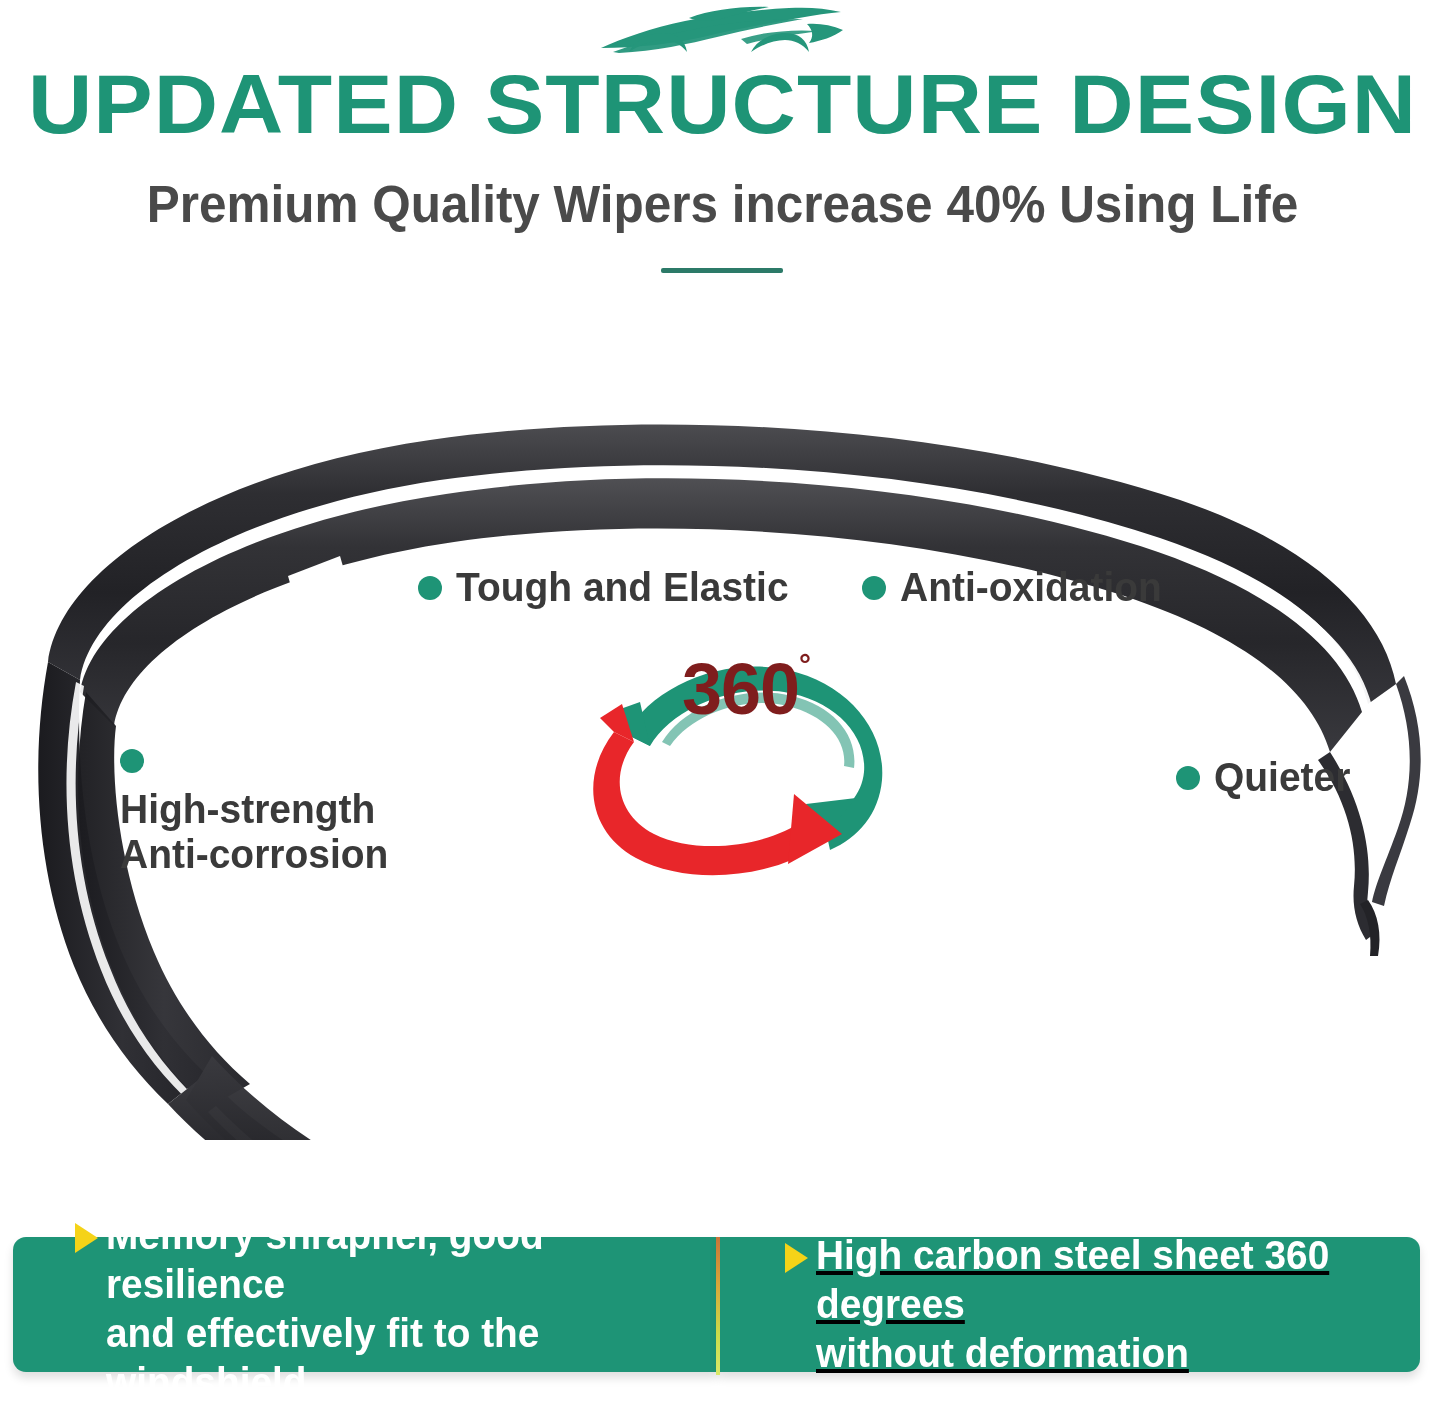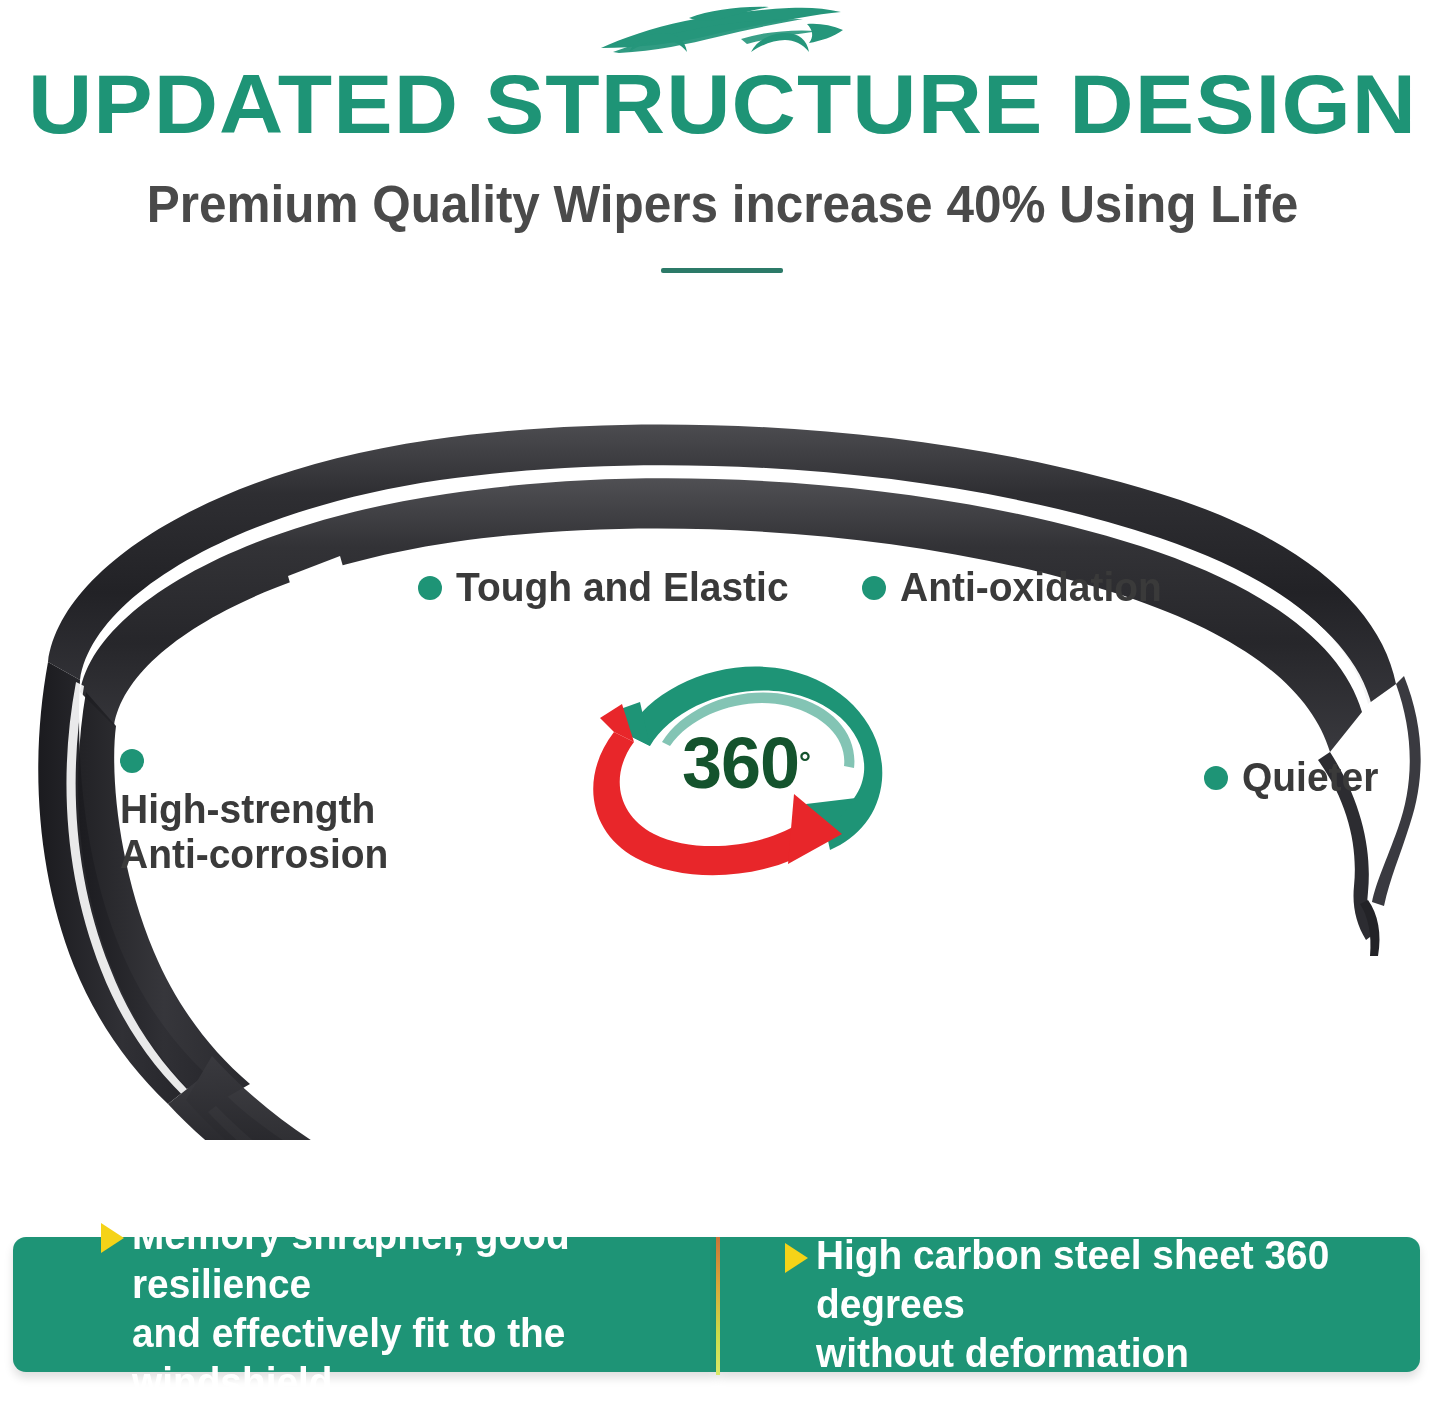--- a/index.html
+++ b/index.html
@@ -67,53 +67,53 @@
     font-size:41px;
     line-height:45px;
     color:#3A3A3A;
     white-space:pre-line;
     transform:scaleX(0.95);
     transform-origin:0 50%;
   }
   #c-tough{left:418px;top:565px;}
   #c-anti {left:862px;top:565px;}
   #c-high {left:120px;top:738px;flex-direction:column;}
-  #c-quiet{left:1204px;top:755px;}
+  #c-quiet{left:1176px;top:755px;}
 
   
   .badge360{
     position:absolute;left:566px;top:648px;width:348px;height:230px;z-index:7;
   }
   .badge360 .num{
     position:absolute;left:0;top:0;width:348px;height:230px;
-    display:flex;align-items:center;justify-content:center;
+    display:flex;justify-content:center;
     font-family:"Liberation Sans","DejaVu Sans",sans-serif;
     font-weight:bold;
     font-size:72px;
-    color:#14532d;
+    color:#7f1d1d;
     letter-spacing:-1px;
     padding-left:12px;
     box-sizing:border-box;
   }
   .badge360 .num sup{font-size:30px;vertical-align:super;}
 
   
   .banner{
     position:absolute;top:1237px;height:135px;
     background:#1E9476;
     border-radius:13px;
     box-shadow:0 6px 10px rgba(0,0,0,0.13);
     display:flex;align-items:center;
     box-sizing:border-box;
   }
   #banner-left {left:13px;width:705px;border-top-right-radius:0;border-bottom-right-radius:0;}
   #banner-right{left:719px;width:701px;border-top-left-radius:0;border-bottom-left-radius:0;}
   .banner .inner{display:flex;align-items:flex-start;gap:8px;}
-  #banner-left  .inner{padding-left:88px;margin-top:8px;}
-  #banner-right .inner{padding-left:66px;}
+  #banner-left  .inner{padding-left:62px;margin-top:8px;}
+  #banner-right .inner{padding-left:66px;text-decoration:underline;}
   .tri{
     width:0;height:0;flex:none;
     border-left:23px solid #F5D318;
     border-top:15px solid transparent;
     border-bottom:15px solid transparent;
     margin-top:12px;
   }
   .banner .btxt{
     font-family:"Liberation Sans Narrow","Liberation Sans",sans-serif;
     font-weight:bold;

